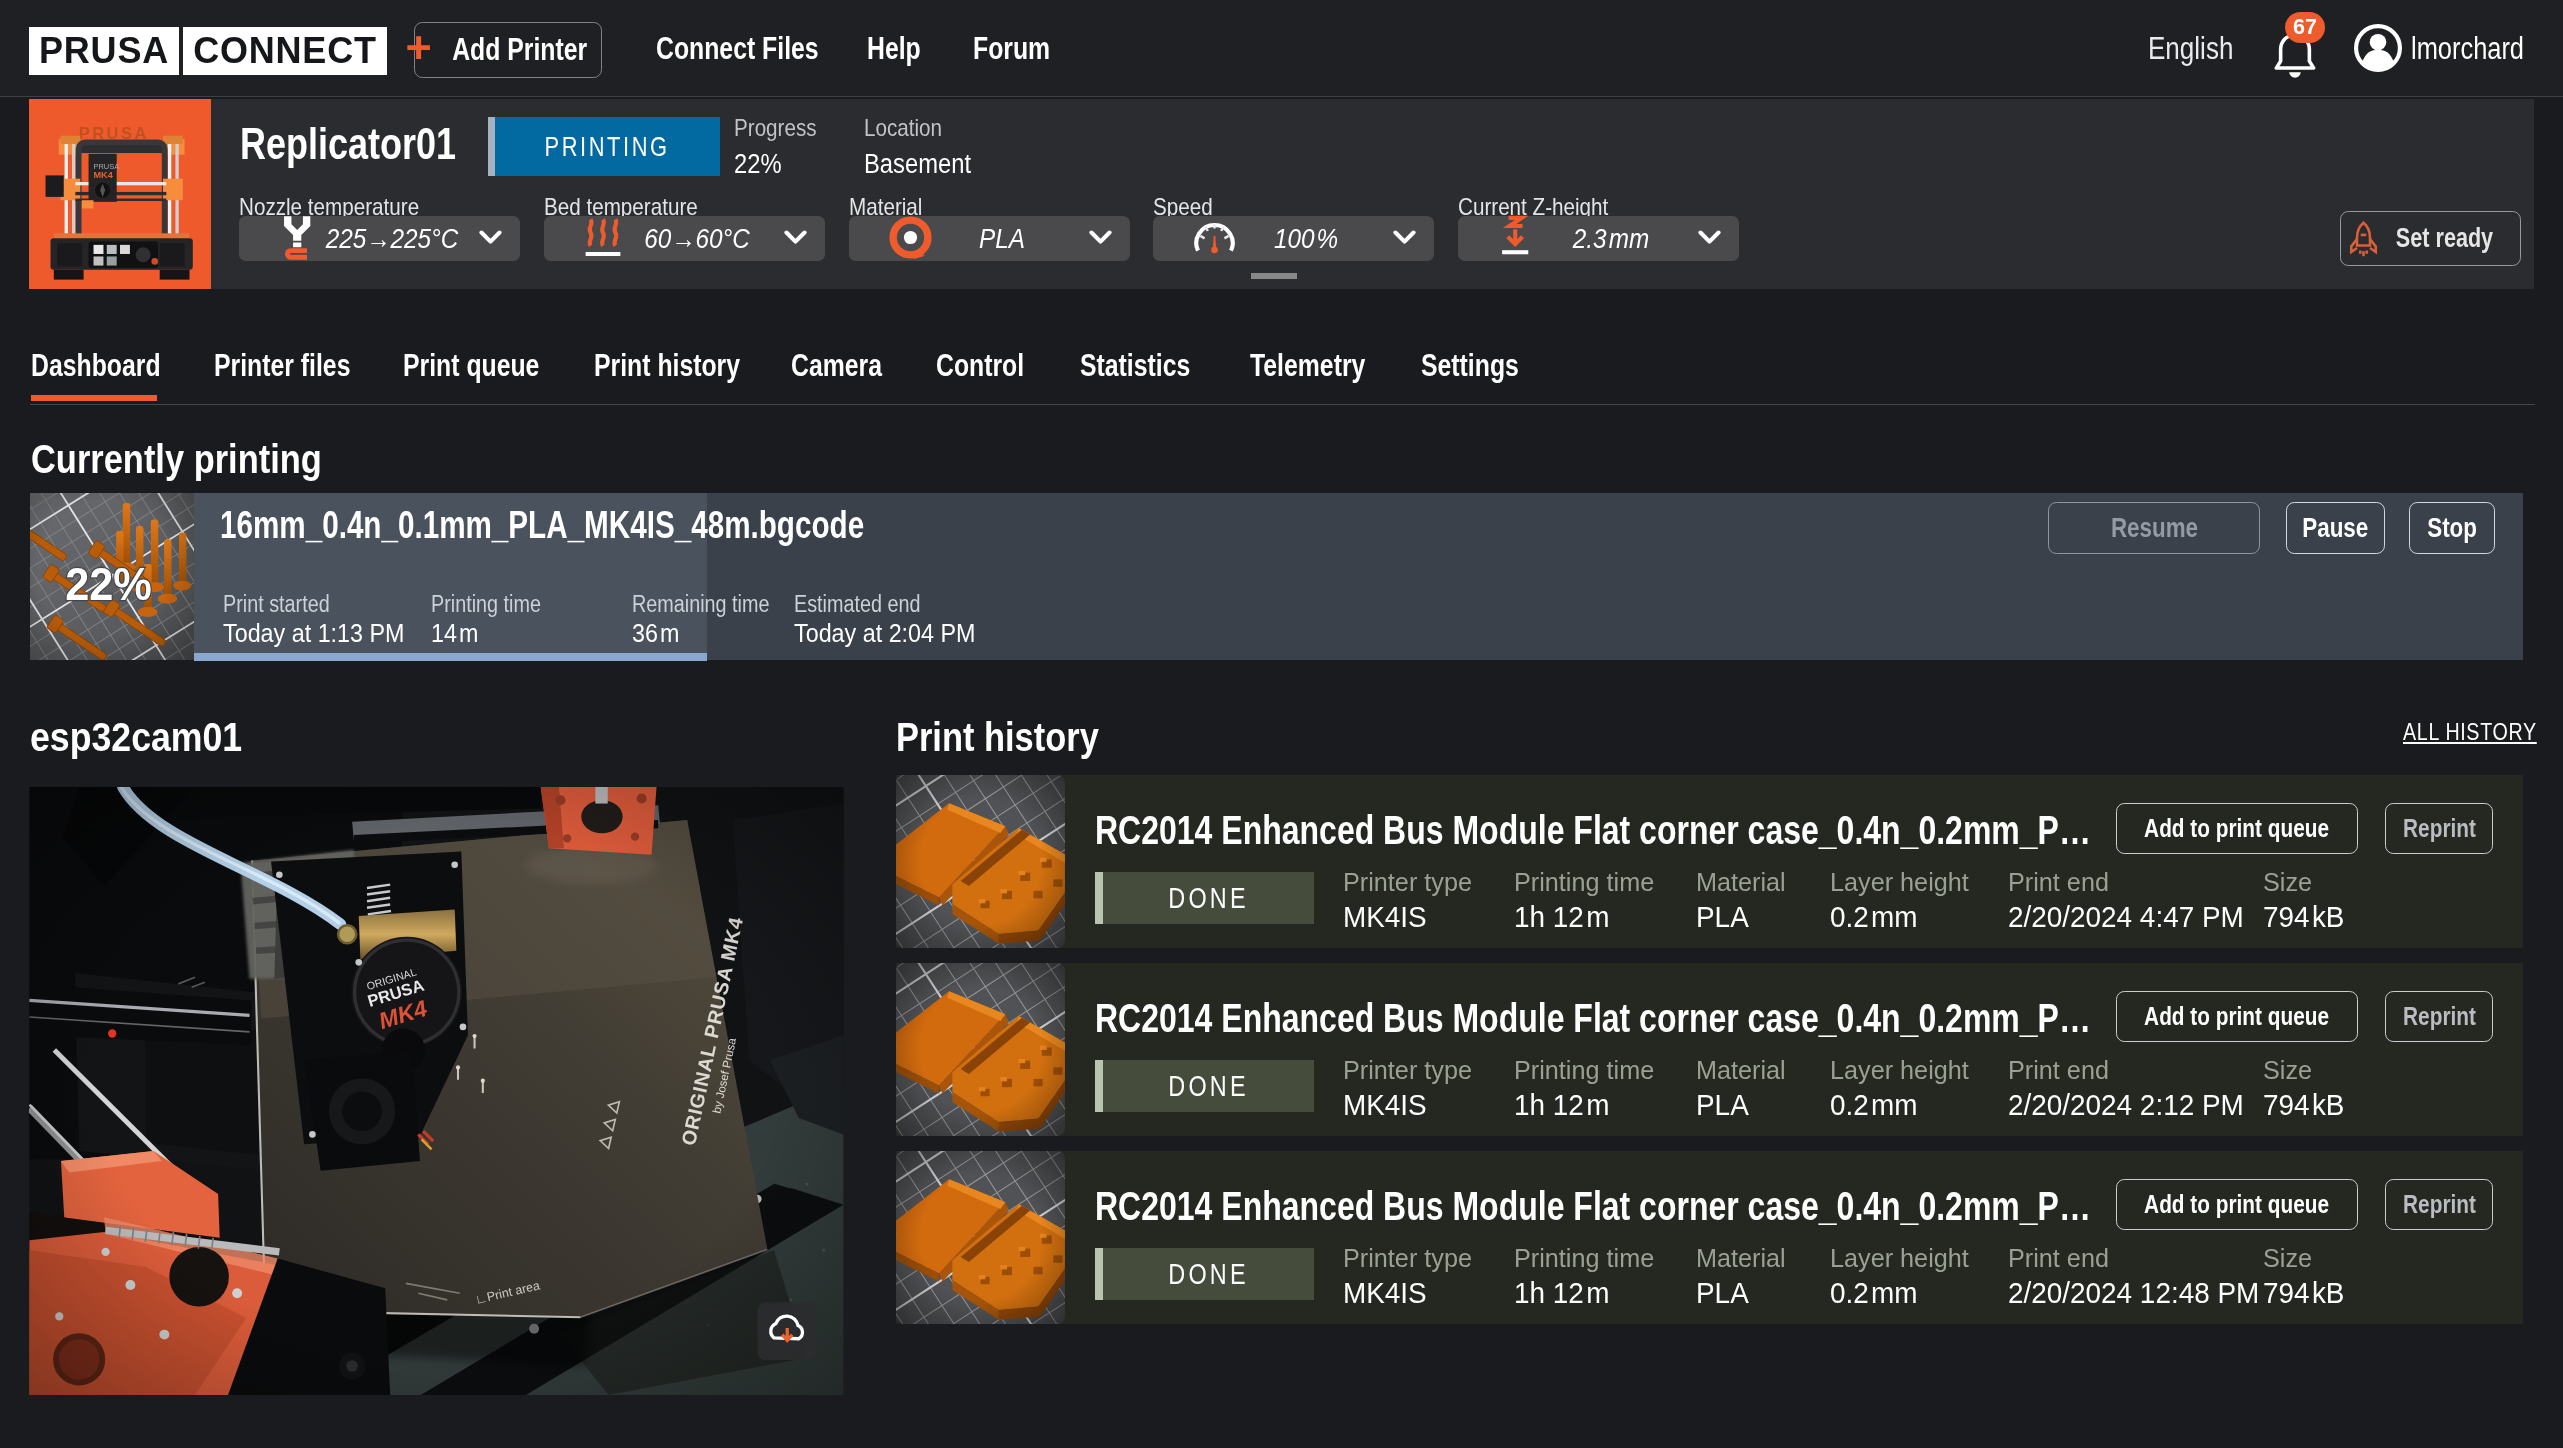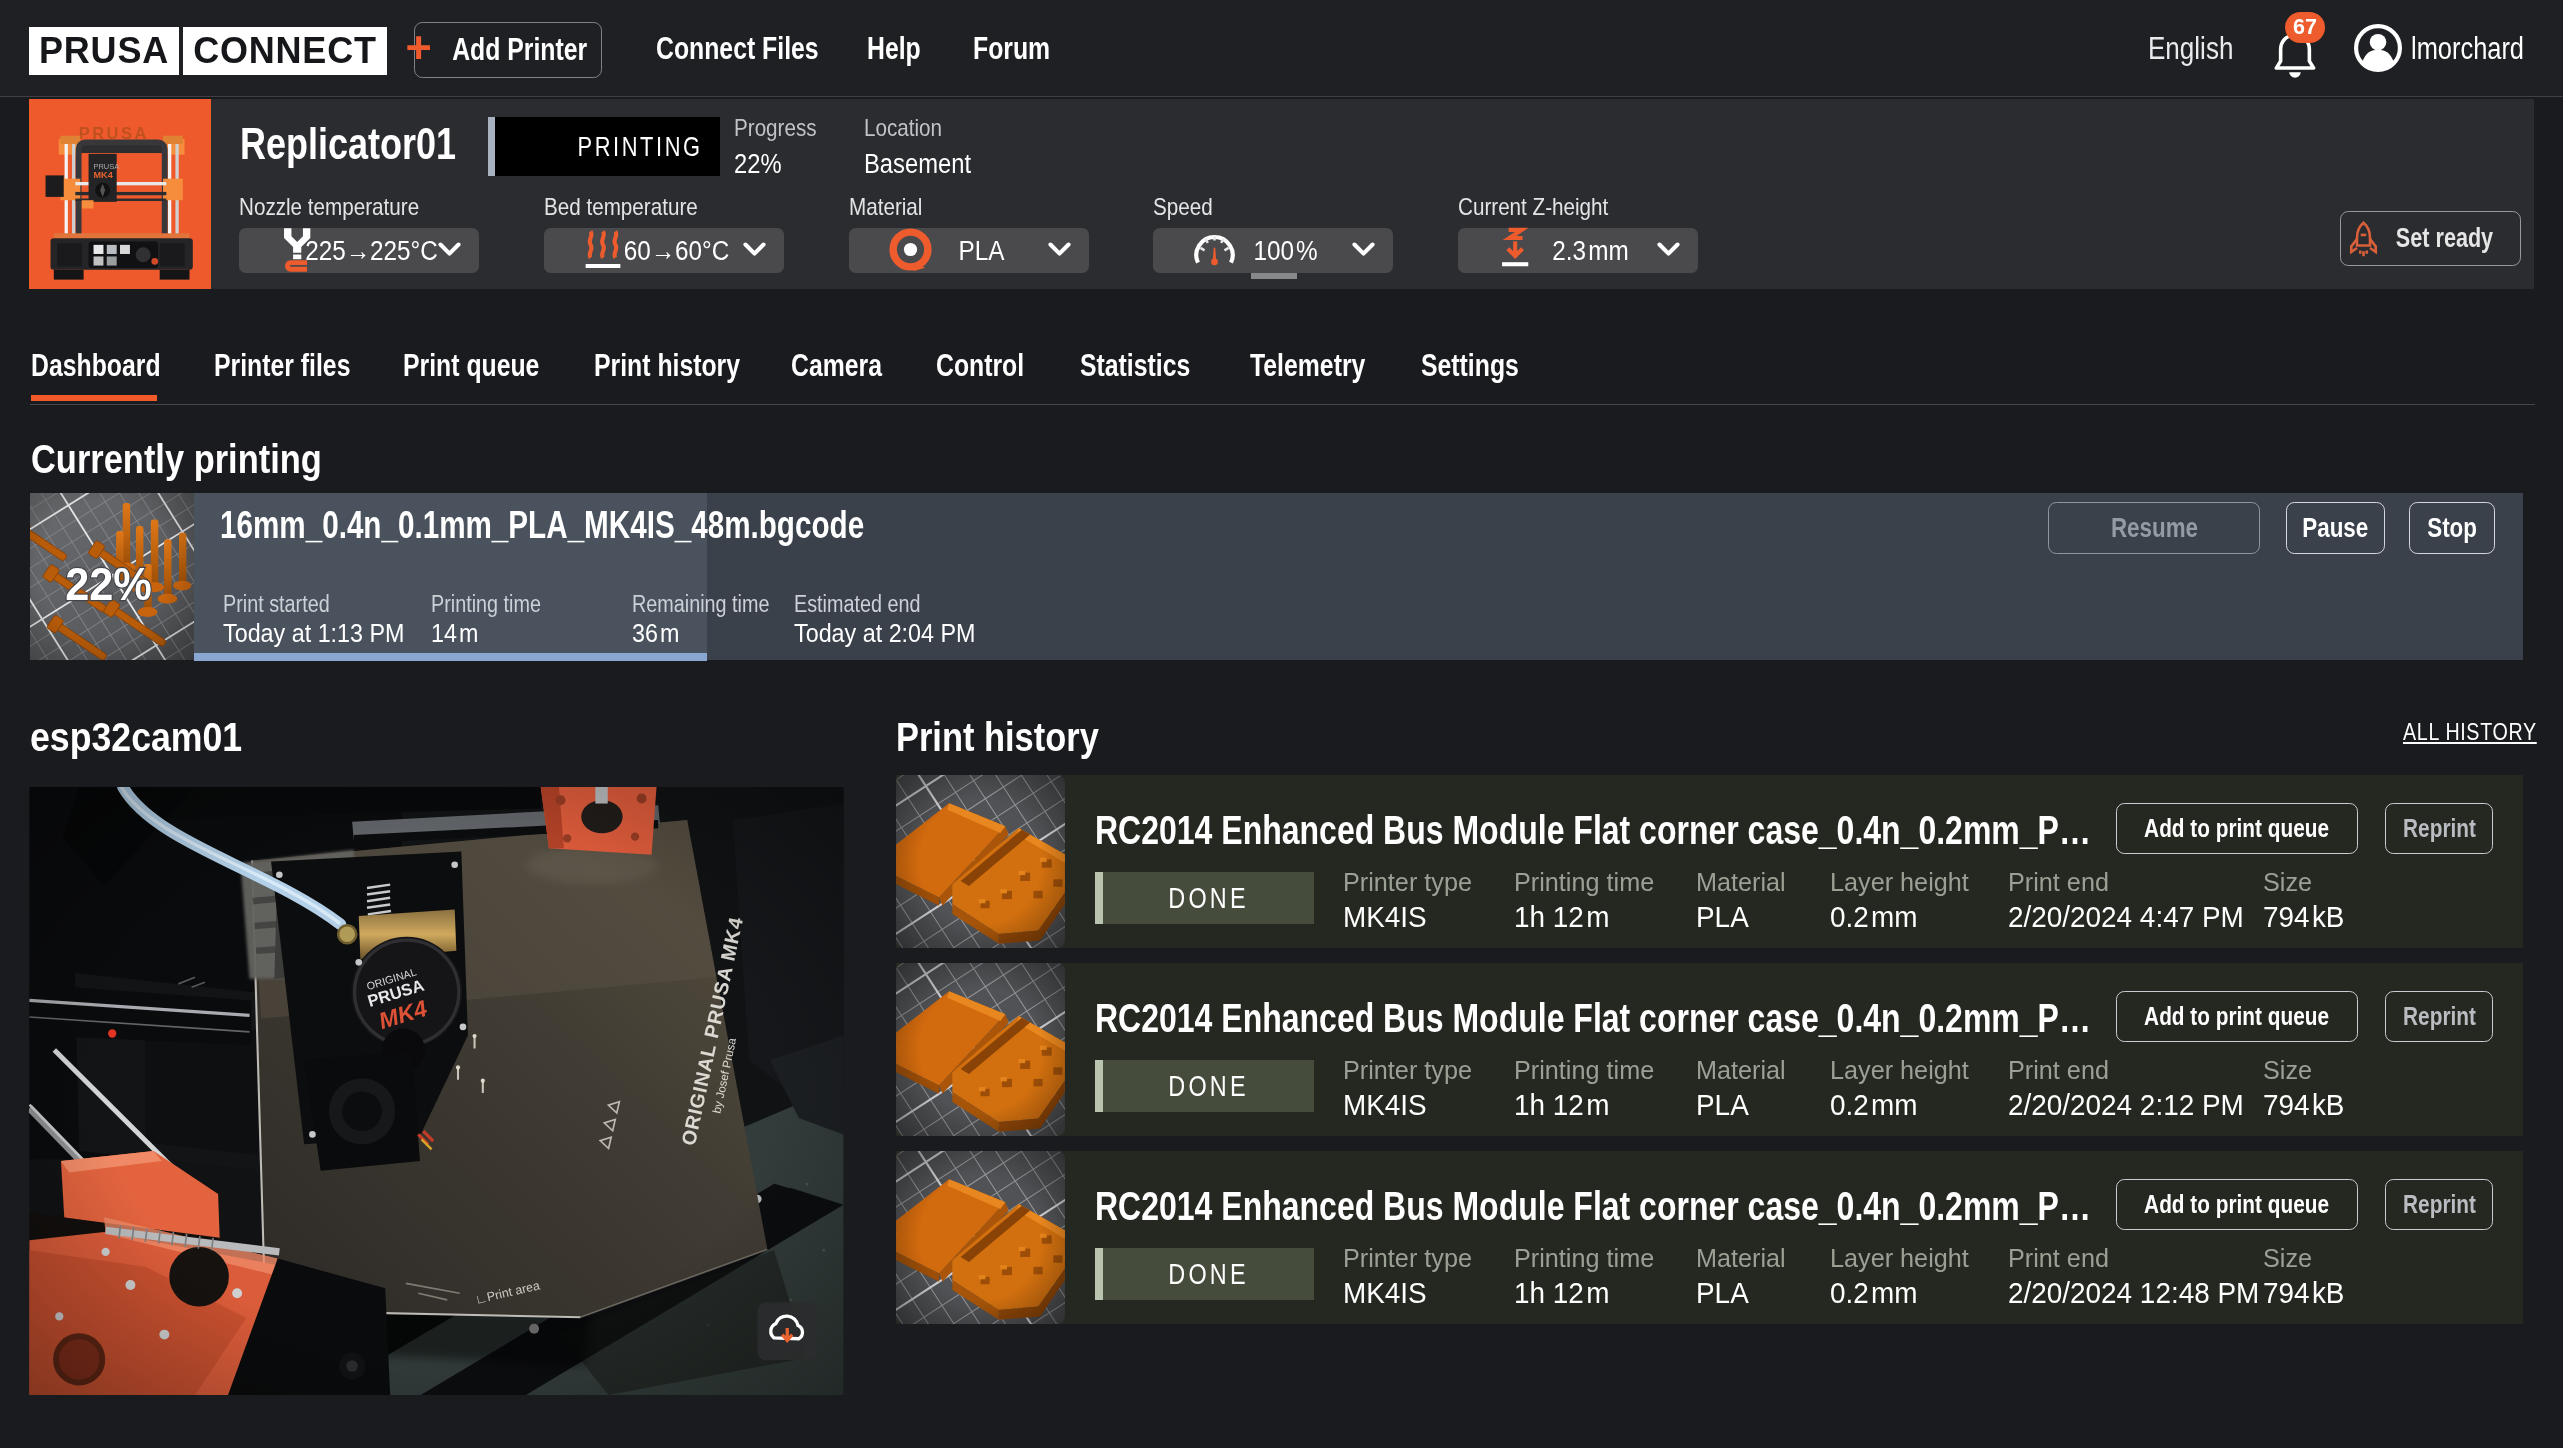--- a/index.html
+++ b/index.html
@@ -21,27 +21,27 @@
 #english { left:2148px; top:0; height:97px; line-height:97px; color:#e9eaeb; font-size:31px; }
 #bellwrap { left:2272px; top:31px; width:46px; height:48px; }
 #badge67 { left:2285px; top:11.6px; min-width:40px; height:31px; background:#ee5b2c; border-radius:15.7px;
   color:#fff; font-size:21.5px; font-weight:bold; text-align:center; line-height:31px; padding:0 5px;}
 #avatar { left:2354px; top:24px; width:48px; height:48px; }
 #uname { left:2411px; top:0; height:97px; line-height:97px; color:#fff; font-size:31px; }
 
 #band { left:29px; top:99px; width:2505px; height:190px; background:#2b2c2f; }
 #psquare { left:29px; top:99px; width:182px; height:190px; background:#ef5a2c; }
 #pname { left:240px; top:118px; color:#fff; font-weight:bold; font-size:45px; }
-#pbadge { left:488px; top:117px; width:232px; height:59px; background:#000000; border-left:7.5px solid #a7b1c0;
-  display:flex; align-items:center; justify-content:flex-end; }
+#pbadge { left:488px; top:117px; width:232px; height:59px; background:#0369a1; border-left:7.5px solid #a7b1c0;
+  display:flex; align-items:center; justify-content:center; }
 #pbadge span { color:#fff; font-size:28px; letter-spacing:3.3px; transform:scaleX(.78); }
 .toplabel { color:#c0c3c7; font-size:24px; transform:scaleX(.86); transform-origin:0 0; }
 .topval { color:#fff; font-size:27px; transform:scaleX(.88); transform-origin:0 0; }
 
-.pill { top:228px; width:240px; height:45px; background:#4a4a4d; border-radius:6.6px; }
+.pill { top:216px; width:281px; height:45px; background:#4a4a4d; border-radius:6.6px;font-style:italic; }
 .pill .ic { position:absolute; left:40px; top:50%; transform:translateY(-50%); }
 .pill .txt { position:absolute; left:58px; right:33px; top:50%; transform:translateY(-50%) scaleX(.9); text-align:center; color:#fff; font-size:27px; white-space:nowrap;}
 .pill .chev { position:absolute; right:18px; top:50%; transform:translateY(-50%); }
 .plabel { top:193px; color:#e3e4e6; font-size:24px; transform:scaleX(.86); transform-origin:0 0; }
 #setready { left:2340px; top:211px; width:181px; height:55px; border:1.7px solid #98999c; border-radius:8.3px;
   display:flex; align-items:center; justify-content:center; gap:11.6px; color:#e6e6e6; font-weight:bold; font-size:30px;}
 
 #tabs { left:30px; top:345px; width:2505px; height:60px; border-bottom:1.7px solid #47484b; }
 .tab { color:#fff; font-weight:bold; font-size:31px; top:0; }
 #tabul { left:31px; top:395px; width:126px; height:5.8px; background:#f05a28; }

